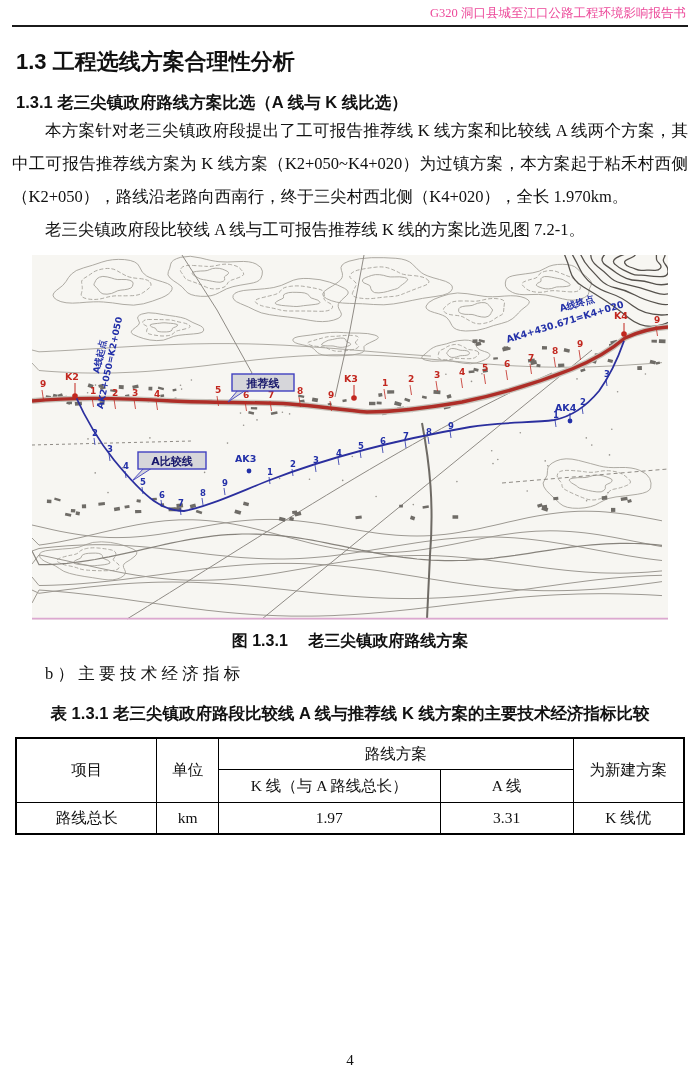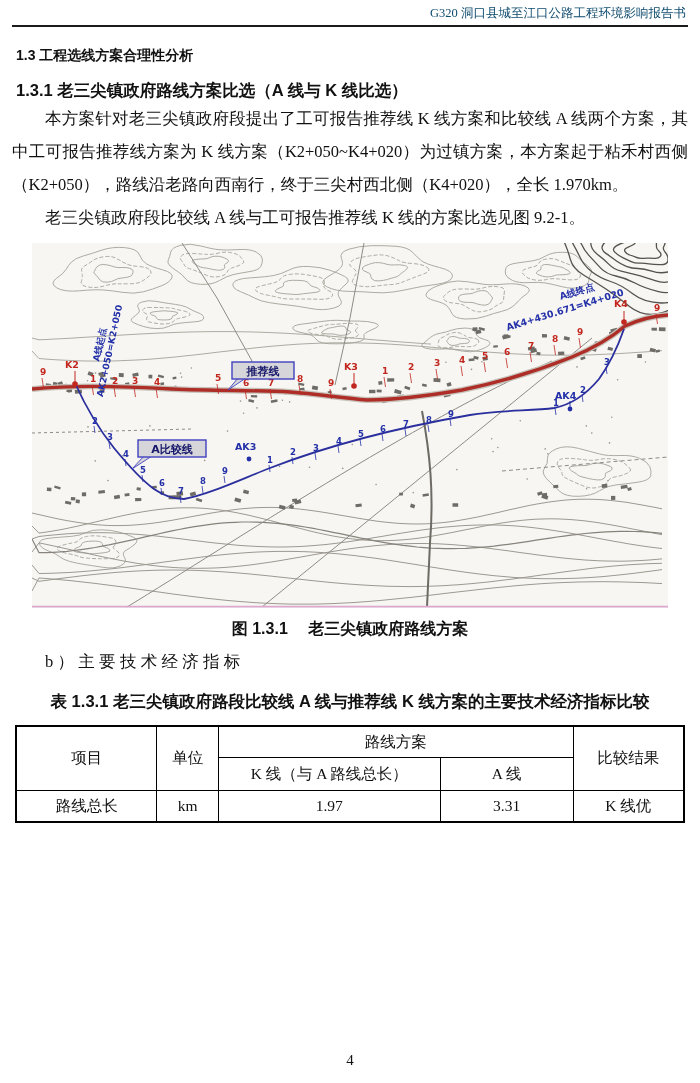--- a/index.html
+++ b/index.html
@@ -1,21 +1,21 @@
 <!DOCTYPE html>
 <html><head>
 <meta charset="utf-8">
 <style>
   html,body{margin:0;padding:0;background:#ffffff;}
   .page{width:700px;height:1083px;position:relative;background:#fff;color:#111;
         font-family:"Liberation Serif","DejaVu Serif",serif;overflow:hidden;}
   .inner{padding:0 12px;}
   .doc-header{text-align:right;font-size:12.5px;padding:5px 2px 3px 2px;
-              border-bottom:2px solid #1b1b1b;color:#0c4a6e;}
-  .h1{font-family:"Liberation Sans","DejaVu Sans",sans-serif;font-size:14px;
+              border-bottom:2px solid #1b1b1b;color:#ec4899;}
+  .h1{font-family:"Liberation Sans","DejaVu Sans",sans-serif;font-size:22px;
       font-weight:bold;margin:20px 0 0 4px;}
   .h2{font-family:"Liberation Sans","DejaVu Sans",sans-serif;font-size:16.5px;
       font-weight:bold;margin:15px 0 0 4px;}
   .bodyp{font-size:16.5px;line-height:33px;text-align:justify;text-indent:2em;margin:0;}
   .first{margin-top:9px;}
   .noj{text-align:left;}
   .spaced{letter-spacing:0.26em;}
   .map-wrap{margin:9px 0 0 20px;width:636px;height:365px;}
   .figcap{font-family:"Liberation Sans","DejaVu Sans",sans-serif;font-weight:bold;
           font-size:16px;text-align:center;margin:10px 0 0 0;line-height:22px;}
@@ -48,21 +48,21 @@
 <div class="page">
   <div class="inner">
     <div class="doc-header">
       <span>G320 洞口县城至江口公路工程环境影响报告书</span>
     </div>
 
     <div class="h1">1.3  工程选线方案合理性分析</div>
     <div class="h2">1.3.1  老三尖镇政府路线方案比选（A 线与 K 线比选）</div>
 
     <p class="bodyp">本方案针对老三尖镇政府段提出了工可报告推荐线 K 线方案和比较线 A 线两个方案，其中工可报告推荐线方案为 K 线方案（K2+050~K4+020）为过镇方案，本方案起于粘禾村西侧（K2+050），路线沿老路向西南行，终于三尖村西北侧（K4+020），全长 1.970km。</p>
-    <p class="bodyp noj">老三尖镇政府段比较线 A 线与工可报告推荐线 K 线的方案比选见图 9.2-1。</p>
+    <p class="bodyp noj">老三尖镇政府段比较线 A 线与工可报告推荐线 K 线的方案比选见图 7.2-1。</p>
 
     <div class="map-wrap">
       <svg id="map-svg" viewBox="0 0 636 365" width="636" height="365">
         <rect x="0" y="0" width="636" height="365" fill="#f7f6f2"></rect>
         <g id="terrain">
             <path d="M 130.5 26.8 Q 142.1 30.0 139.9 34.8 Q 137.7 39.6 129.2 42.9 Q 120.8 46.3 111.4 48.8 Q 102.0 51.2 91.0 49.4 Q 80.0 47.6 71.5 47.0 Q 63.1 46.3 47.6 47.8 Q 32.0 49.2 24.7 44.8 Q 17.3 40.4 24.7 35.2 Q 32.2 30.0 34.1 26.4 Q 36.0 22.7 39.5 19.0 Q 43.0 15.2 51.5 12.9 Q 59.9 10.6 69.9 7.1 Q 80.0 3.6 92.6 4.6 Q 105.2 5.7 107.5 11.9 Q 109.8 18.1 114.4 20.8 Q 118.9 23.6 130.5 26.8 Z" fill="none" stroke="#a5a19a" stroke-width="0.9" stroke-dasharray="none"></path>
             <path d="M 118.0 27.1 Q 120.5 30.0 117.4 32.8 Q 114.2 35.7 110.3 38.1 Q 106.4 40.6 98.8 40.7 Q 91.3 40.9 85.6 40.8 Q 80.0 40.7 72.1 43.0 Q 64.1 45.3 56.2 44.0 Q 48.3 42.7 49.3 38.8 Q 50.4 34.9 50.3 32.5 Q 50.1 30.0 49.6 27.4 Q 49.2 24.9 52.9 22.8 Q 56.6 20.6 60.5 17.8 Q 64.3 14.9 72.2 13.7 Q 80.0 12.6 85.5 16.0 Q 91.1 19.3 94.6 21.0 Q 98.1 22.8 106.8 23.5 Q 115.5 24.1 118.0 27.1 Z" fill="none" stroke="#a5a19a" stroke-width="0.9" stroke-dasharray="4 2"></path>
             <path d="M 101.1 28.2 Q 100.9 30.0 100.3 31.6 Q 99.6 33.2 95.9 34.1 Q 92.3 34.9 88.9 35.1 Q 85.6 35.4 82.8 37.1 Q 80.0 38.8 75.1 39.2 Q 70.1 39.5 68.4 37.4 Q 66.6 35.4 65.7 33.9 Q 64.7 32.5 63.0 31.3 Q 61.3 30.0 62.2 28.6 Q 63.0 27.2 63.7 25.5 Q 64.3 23.7 67.4 22.2 Q 70.4 20.7 75.2 21.9 Q 80.0 23.0 82.6 24.0 Q 85.3 24.9 89.9 24.5 Q 94.6 24.2 97.9 25.3 Q 101.3 26.5 101.1 28.2 Z" fill="none" stroke="#a5a19a" stroke-width="0.9" stroke-dasharray="none"></path>
             <path d="M 230.4 16.1 Q 230.7 20.0 228.7 23.6 Q 226.7 27.3 217.0 28.7 Q 207.2 30.2 200.9 31.7 Q 194.6 33.2 187.3 37.6 Q 180.0 42.0 168.6 41.3 Q 157.2 40.6 153.7 35.9 Q 150.1 31.2 145.8 28.6 Q 141.5 26.0 138.1 23.0 Q 134.7 20.0 136.3 16.7 Q 138.0 13.5 138.7 9.1 Q 139.4 4.8 148.6 2.3 Q 157.8 -0.1 168.9 3.0 Q 180.0 6.0 187.0 6.7 Q 194.0 7.4 206.0 6.6 Q 218.0 5.8 224.1 9.0 Q 230.2 12.2 230.4 16.1 Z" fill="none" stroke="#a5a19a" stroke-width="0.9" stroke-dasharray="none"></path>
             <path d="M 211.4 17.7 Q 212.9 20.0 208.4 21.9 Q 203.9 23.7 200.1 24.9 Q 196.4 26.1 195.0 29.3 Q 193.7 32.4 186.9 33.6 Q 180.0 34.7 174.6 32.3 Q 169.2 29.8 165.3 28.4 Q 161.5 26.9 157.4 25.6 Q 153.2 24.2 152.3 22.1 Q 151.4 20.0 149.3 17.4 Q 147.1 14.9 150.0 12.4 Q 152.9 9.8 161.6 10.5 Q 170.2 11.1 175.1 11.4 Q 180.0 11.7 186.3 10.1 Q 192.7 8.5 198.8 9.6 Q 204.9 10.7 207.5 13.0 Q 210.0 15.3 211.4 17.7 Z" fill="none" stroke="#a5a19a" stroke-width="0.9" stroke-dasharray="4 2"></path>
@@ -432,21 +432,21 @@
           <col style="width:9.2%">
           <col style="width:33.2%">
         <col style="width:19.9%">
           <col style="width:16.6%">
       </colgroup>
       <tbody>
         <tr class="r1">
           <td rowspan="2">项目</td>
           <td rowspan="2">单位</td>
           <td colspan="2">路线方案</td>
-          <td rowspan="2">比较结果</td>
+          <td rowspan="2">为新建方案</td>
         </tr>
         <tr class="r2">
           <td>K 线（与 A 路线总长）</td>
           <td>A 线</td>
         </tr>
         <tr class="r3">
           <td>路线总长</td>
           <td>km</td>
           <td>1.97</td>
           <td>3.31</td>

